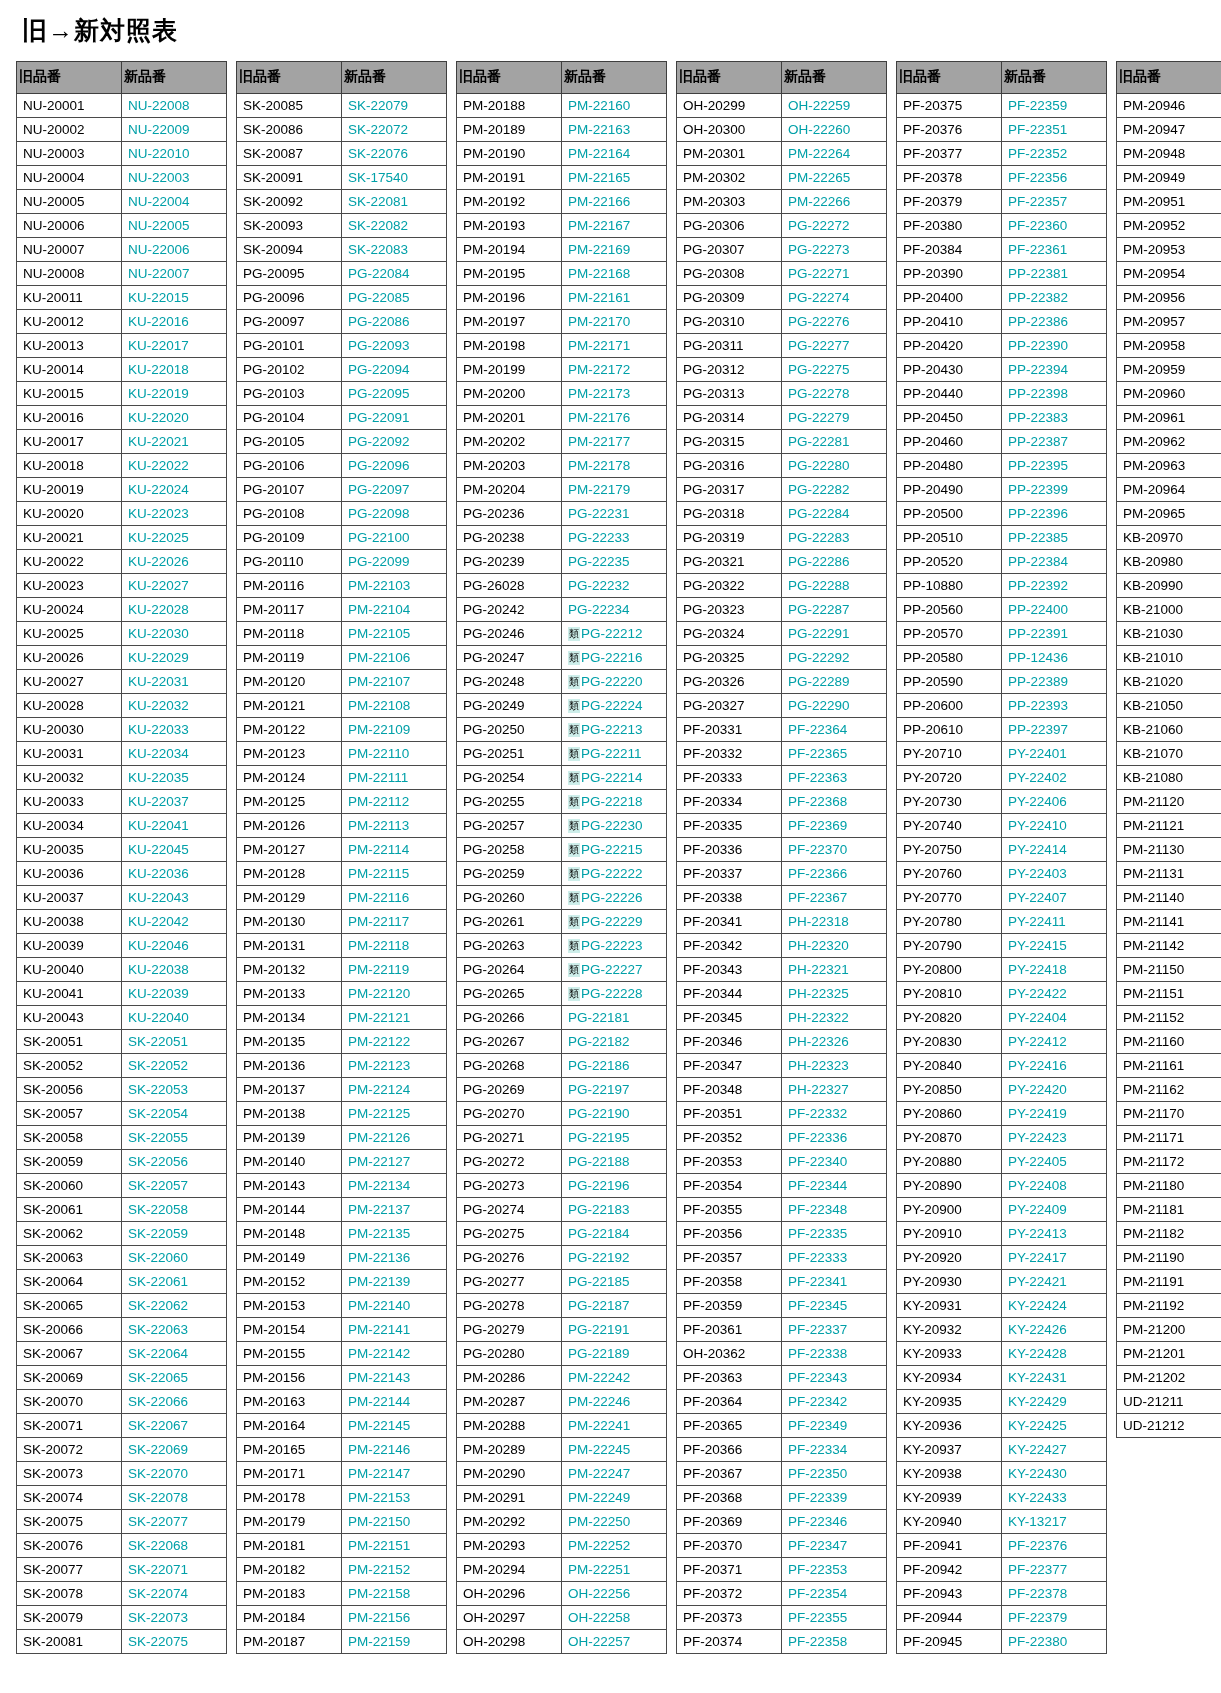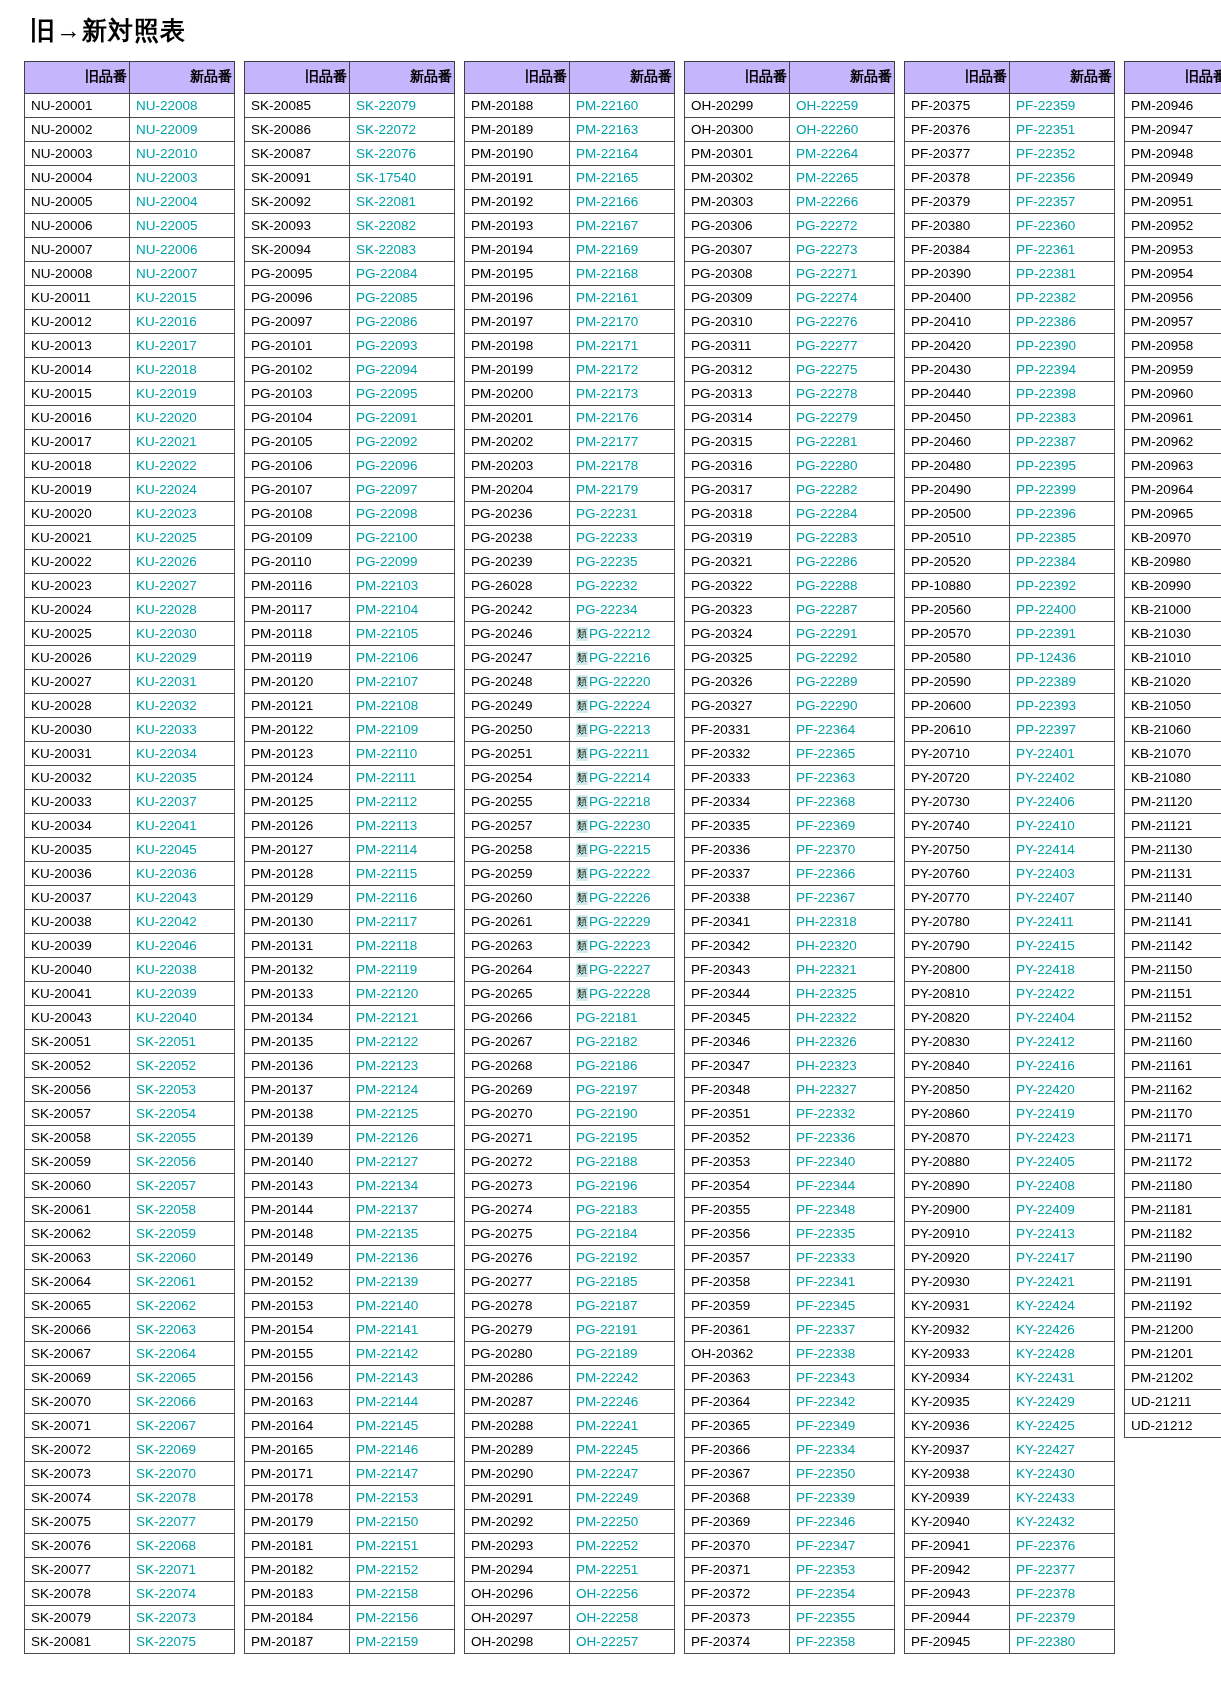--- a/index.html
+++ b/index.html
@@ -5,21 +5,21 @@
   html,body{margin:0;padding:0;}
   body{
     width:1221px;
     background:#ffffff;
     font-family:"Liberation Sans","DejaVu Sans",sans-serif;
     color:#000000;
   }
   .page{
     width:1002px;
     box-sizing:border-box;
-    padding:14px 16px 10px 24px;
+    padding:14px 16px 10px 16px;
   }
   .doc-title{
     font-size:25px;
     font-weight:bold;
     letter-spacing:1px;
     margin:0 0 14px 6px;
     color:#000;
   }
   .columns{
     display:flex;
@@ -27,27 +27,27 @@
     gap:9px;
   }
   .col{
     flex:0 0 auto;
   }
   table.conv{
     border-collapse:collapse;
     font-size:13.5px;
   }
   table.conv th{
-    background:#c4b5fd;
+    background:#a3a3a3;
     border:1px solid #3f3f3f;
     font-weight:bold;
     font-size:14px;
     color:#000;
     padding:4px 2px 5px 2px;
-    text-align:right;
+    text-align:left;
     height:22px;
   }
   table.conv td{
     border:1px solid #4a4a4a;
     padding:2px 6px 3px 6px;
     height:18px;
     white-space:nowrap;
     text-align:left;
   }
   table.conv td.old{
@@ -1413,21 +1413,21 @@
             <tr>
               <td class="old">KY-20938</td>
               <td class="new">KY-22430</td>
             </tr>
             <tr>
               <td class="old">KY-20939</td>
               <td class="new">KY-22433</td>
             </tr>
             <tr>
               <td class="old">KY-20940</td>
-              <td class="new">KY-22432</td>
+              <td class="new">KY-13217</td>
             </tr>
             <tr>
               <td class="old">PF-20941</td>
               <td class="new">PF-22376</td>
             </tr>
             <tr>
               <td class="old">PF-20942</td>
               <td class="new">PF-22377</td>
             </tr>
             <tr>

